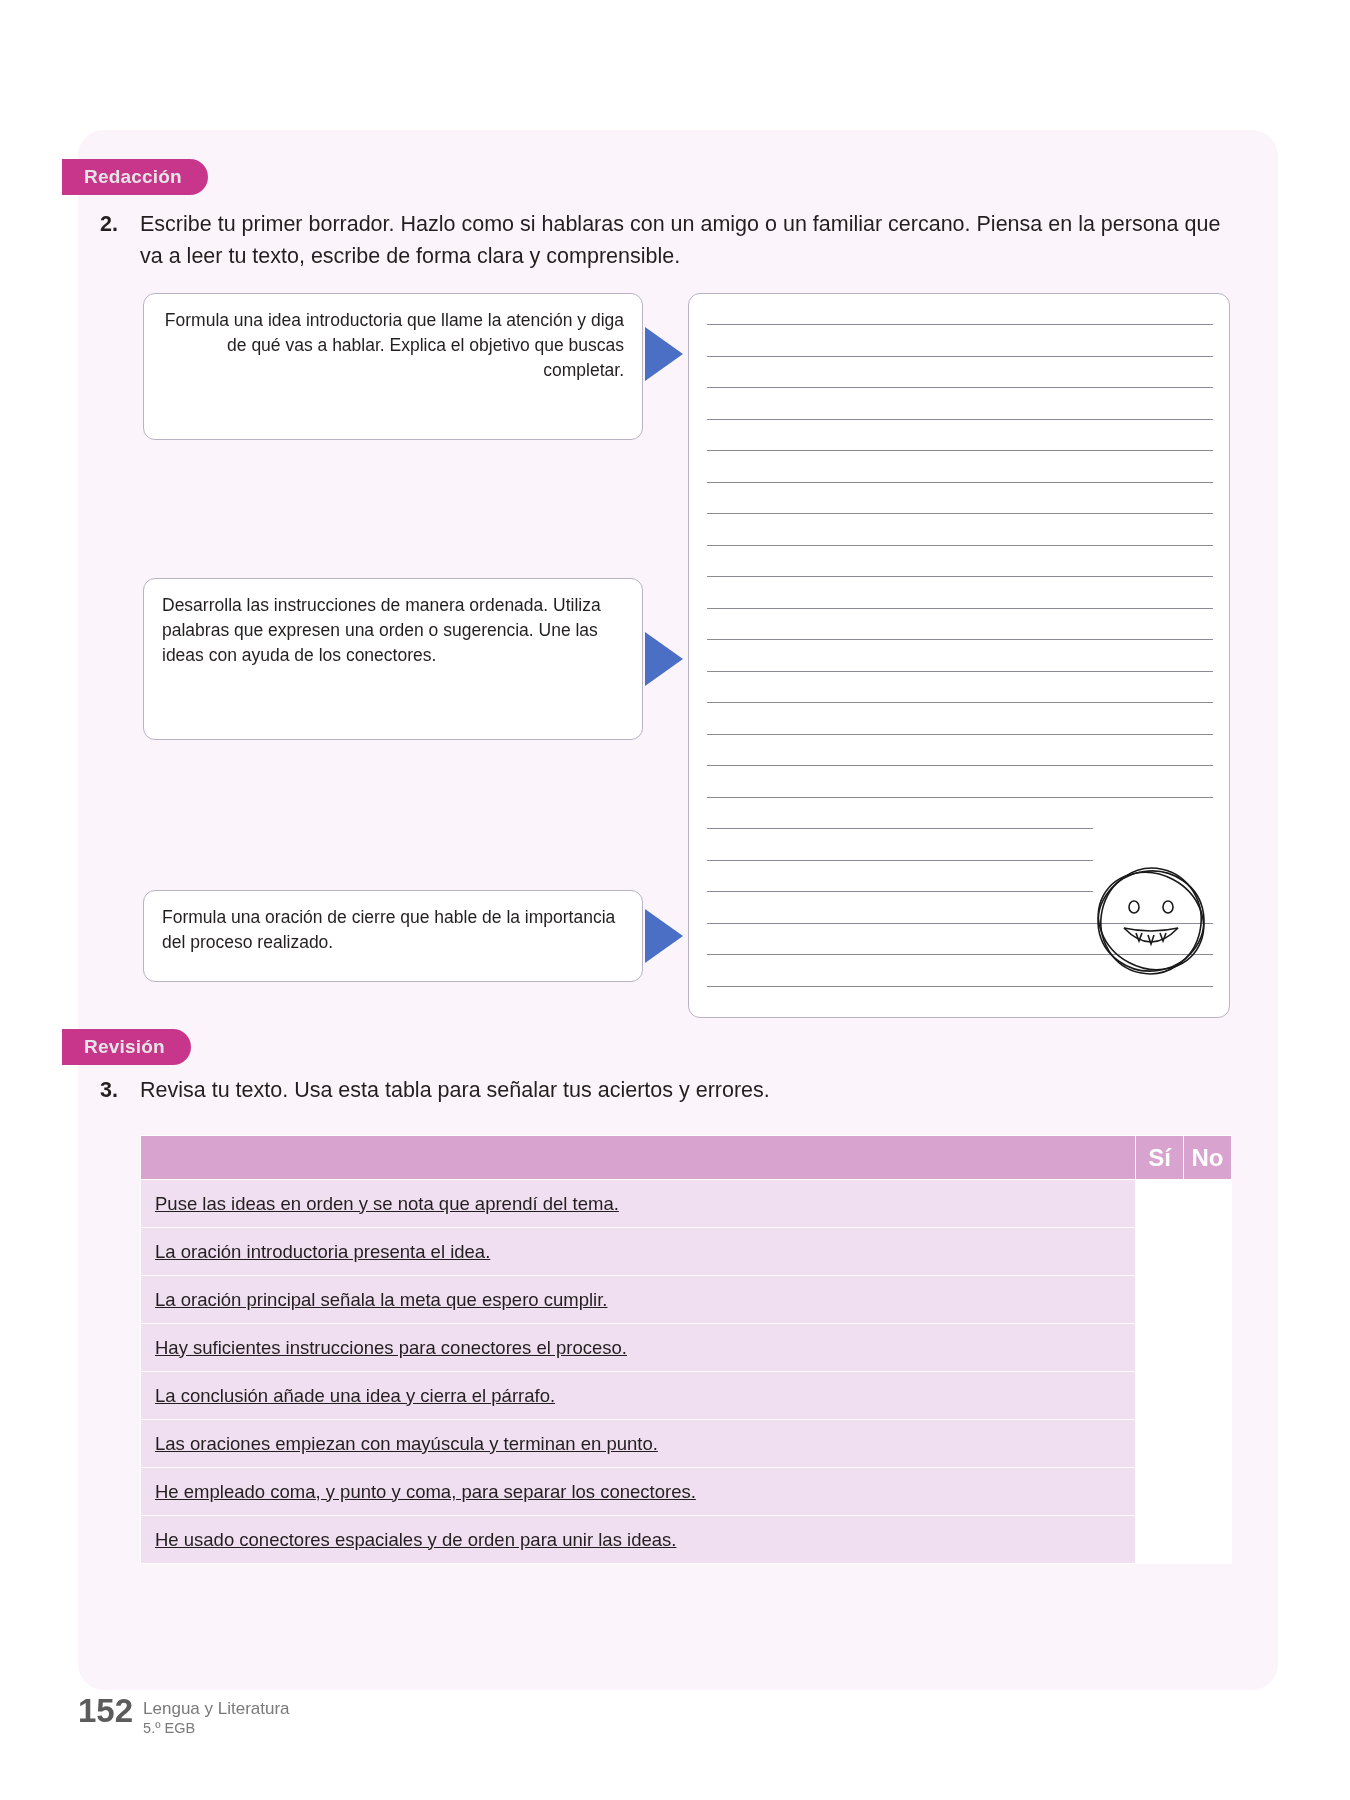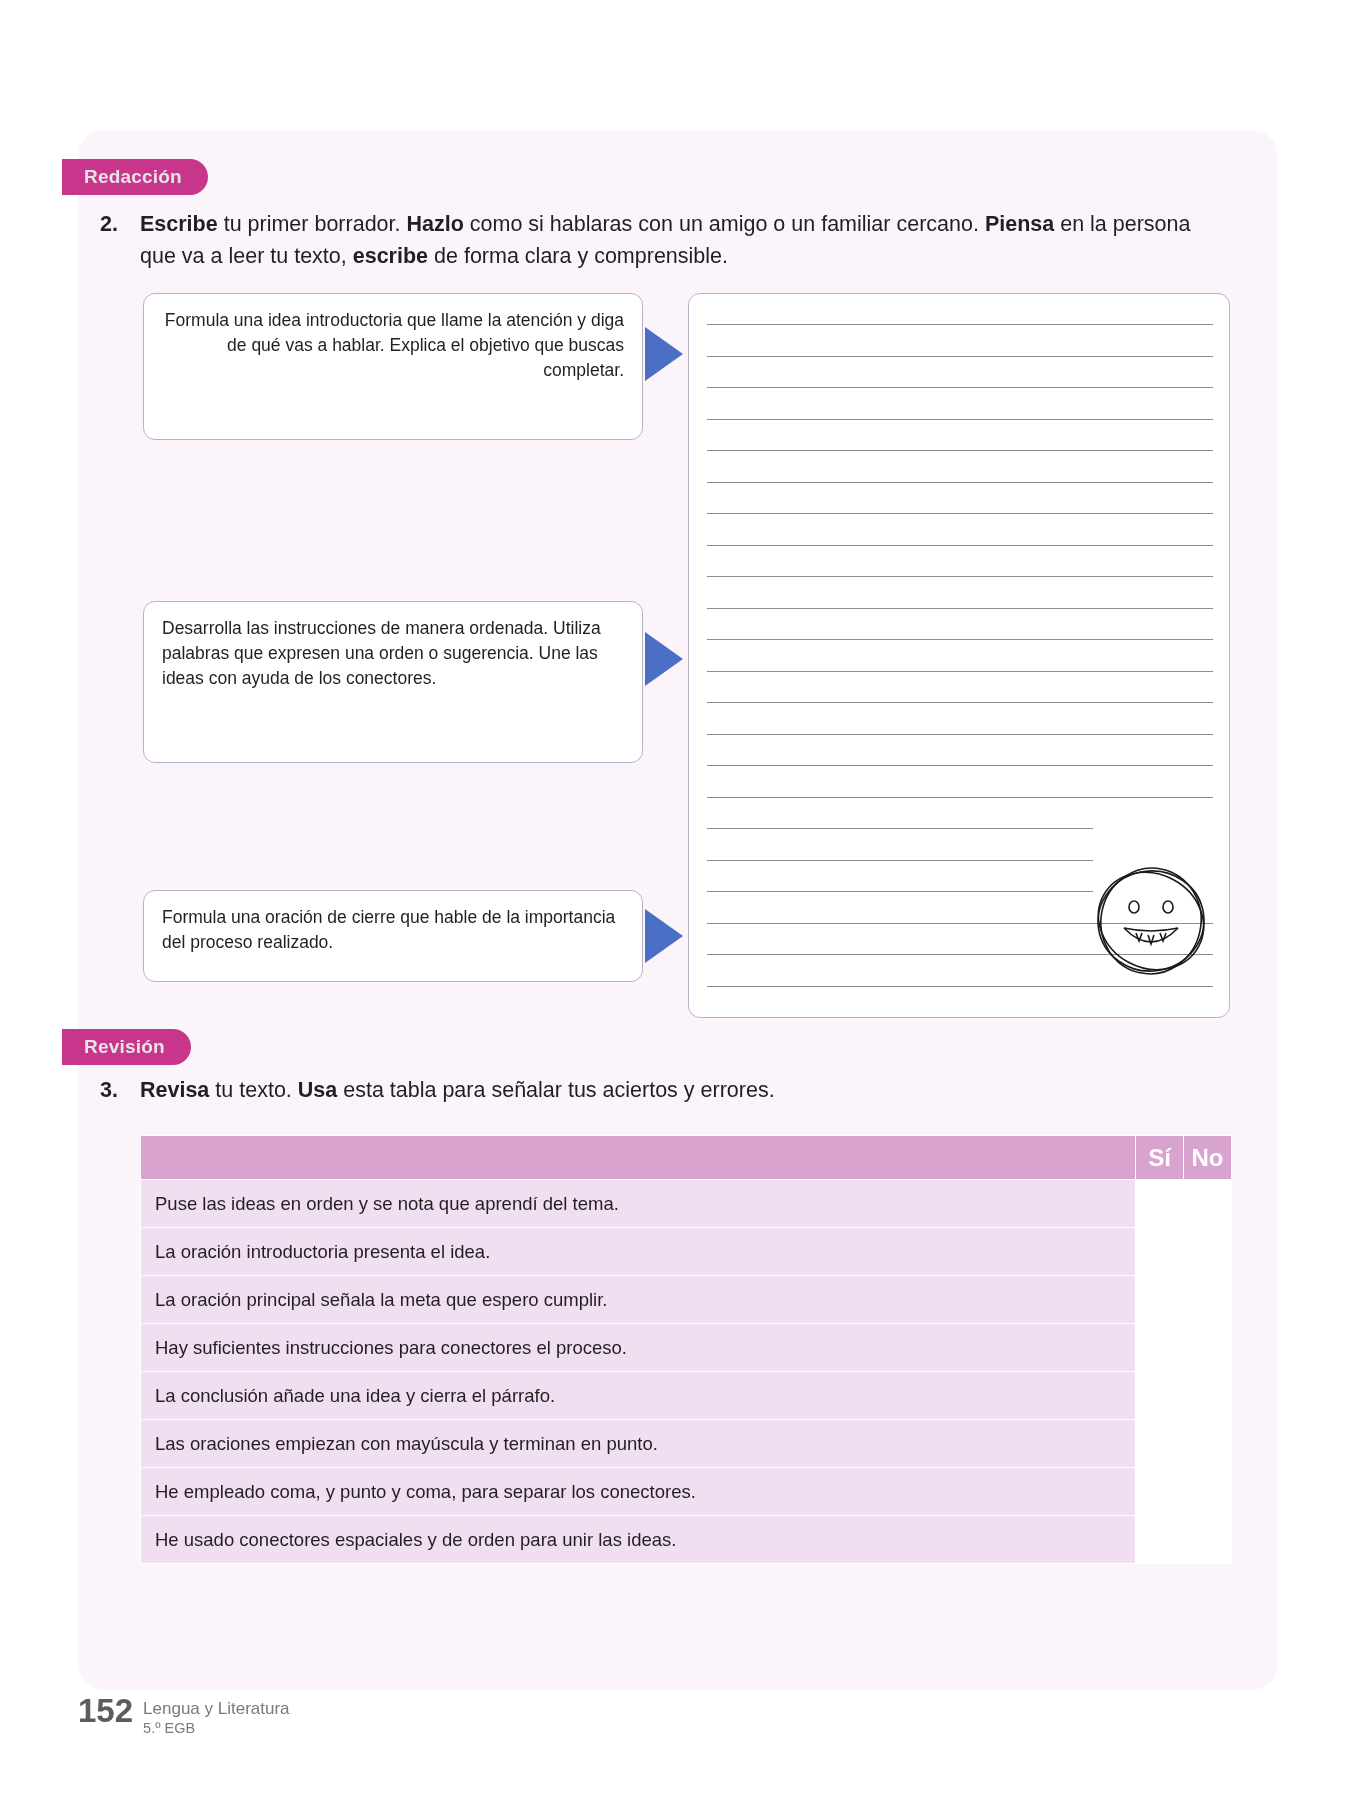--- a/index.html
+++ b/index.html
@@ -58,39 +58,39 @@
     font-size: 21.5px;
     color: #231f20;
     line-height: 1.5;
   }
   .instr .num {
     position: absolute;
     left: -40px;
     top: 0;
     font-weight: bold;
   }
-  .instr b { font-weight: bold; }
+  .instr b { font-weight: normal; }
 
   #instr-2 { left: 140px; top: 208px; width: 1090px; }
   #instr-3 { left: 140px; top: 1074px; width: 1090px; }
 
   
   .callout {
     position: absolute;
     border: 1.6px solid #b9b2c4;
     border-radius: 12px;
     background: #ffffff;
     box-sizing: border-box;
     padding: 14px 18px;
     font-size: 17.5px;
     line-height: 1.42;
     color: #231f20;
   }
   #callout-1 { left: 143px; top: 293px;  width: 500px; height: 147px; text-align: right; }
-  #callout-2 { left: 143px; top: 578px;  width: 500px; height: 162px; margin-top: 23px; }
+  #callout-2 { left: 143px; top: 578px;  width: 500px; height: 162px; }
   #callout-3 { left: 143px; top: 890px;  width: 500px; height: 92px;  }
 
   
   .arrow {
     position: absolute;
     width: 0; height: 0;
     border-top: 27px solid transparent;
     border-bottom: 27px solid transparent;
     border-left: 38px solid #4a6fc4;
   }
@@ -145,20 +145,21 @@
     font-weight: bold;
     height: 44px;
     font-size: 24px;
   }
   #checklist thead th.spacer { background: #d9a3d0; }
   #checklist tbody td.stmt {
     background: #f0dff0;
     padding: 11px 14px;
     text-align: left;
     height: 48px;
+    text-decoration: underline;
   }
   #checklist tbody td.mark {
     background: #ffffff;
     width: 48px;
   }
   #checklist thead th.mark-head { width: 48px; }
 
   
   #footer {
     position: absolute;

